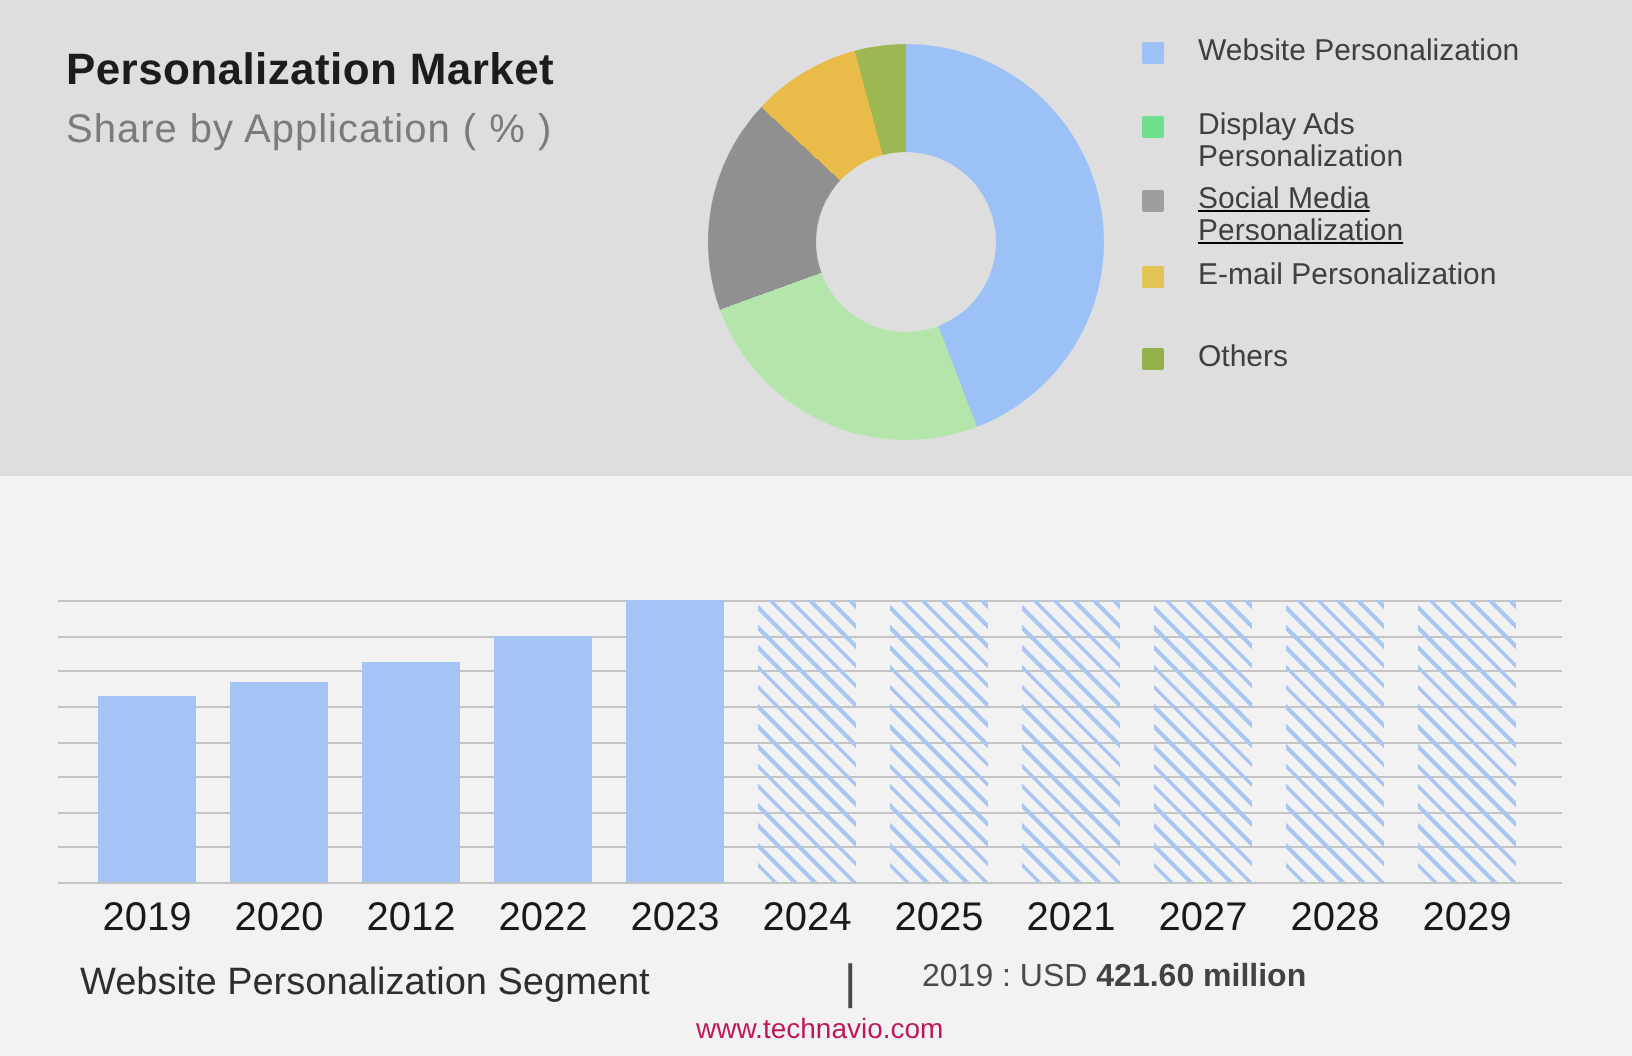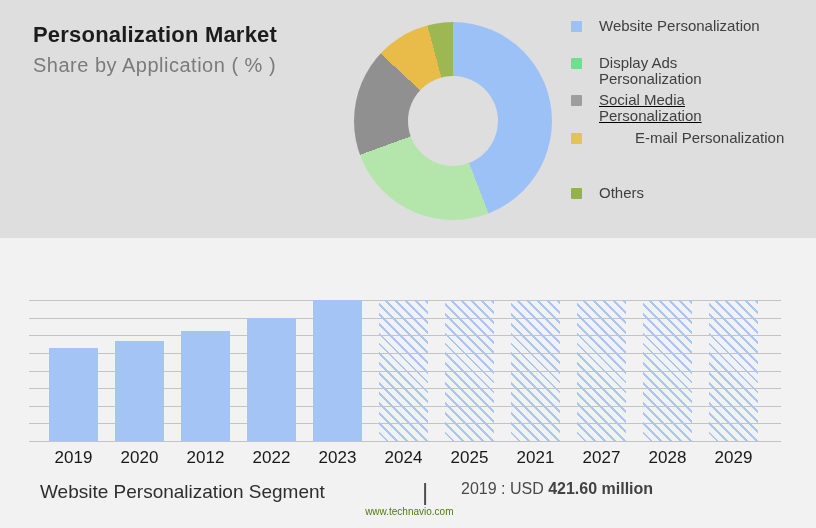--- a/index.html
+++ b/index.html
@@ -17,49 +17,49 @@
   .donut { position:absolute; left:354px; top:22px; width:198px; height:198px; border-radius:50%; }
   .donut::after { content:""; position:absolute; left:54px; top:54px; width:90px; height:90px;
                   border-radius:50%; background:#DEDEDE; }
 
   
   .legend { position:absolute; left:571px; top:18px; width:235px; }
   .lg-item { display:flex; align-items:flex-start; }
   .lg-item:nth-child(1) { margin-bottom:21px; }
   .lg-item:nth-child(2) { margin-bottom:5px; }
   .lg-item:nth-child(3) { margin-bottom:6px;text-decoration:underline; }
-  .lg-item:nth-child(4) { margin-bottom:39px;gap:36px; }
+  .lg-item:nth-child(4) { margin-bottom:25px; }
   .swatch { flex:0 0 11px; width:11px; height:11px; margin-top:3px; border-radius:1px; }
   .lg-label { margin-left:17px; font-size:15px; line-height:16px; color:#3F3F3F; }
 
   
   .bottom-band { position:absolute; left:0; top:238px; width:816px; height:290px; background:#F2F2F2; }
 
   .plot { position:absolute; left:29px; top:62px; width:752px; height:141px; }
   .gridline { position:absolute; left:0; width:100%; height:1px; background:#C4C4C4; }
   .bars { position:absolute; left:0; top:0; width:100%; height:141px;
           display:flex; justify-content:space-between; align-items:flex-end;
           padding-left:20px; padding-right:23px; }
   .slot { position:relative; width:49px; height:141px; display:flex; align-items:flex-end; justify-content:center; }
   .bar { width:49px; }
   .bar.solid { background:var(--bar-color); }
   .bar.hatched { background:repeating-linear-gradient(45deg,
                    rgba(0,0,0,0) 0px, rgba(0,0,0,0) 5px,
                    var(--hatch-color) 5px, var(--hatch-color) 7px); }
   .year-label { position:absolute; top:148px; left:50%; transform:translateX(-50%);
-                font-size:17px; color:#191919; white-space:nowrap; }
+                font-size:20px; color:#191919; white-space:nowrap; }
 
   .caption { position:absolute; left:0; top:243px; width:816px; height:26px; font-size:19px; color:#2E2E2E; }
   .caption-segment { position:absolute; left:40px; top:0; }
   .caption-divider { position:absolute; left:422px; top:-3px; font-size:24px; font-weight:300; color:#4A4A4A; }
   .caption-value { position:absolute; left:461px; top:-1px; font-size:16px; color:#4A4A4A; }
   .caption-value b { color:#424242; }
 
   .footer-url { position:absolute; left:50%; top:268px; transform:translateX(-48.5%);
-                font-size:10px; color:#4d7c0f; }
+                font-size:14px; color:#be185d; }
 </style>
 </head>
 <body>
 
 <div class="page">
 
   <section class="top-band">
     <div class="title-block">
       <div class="title-line">Personalization Market</div>
       <div class="subtitle">Share by Application ( % )</div>

